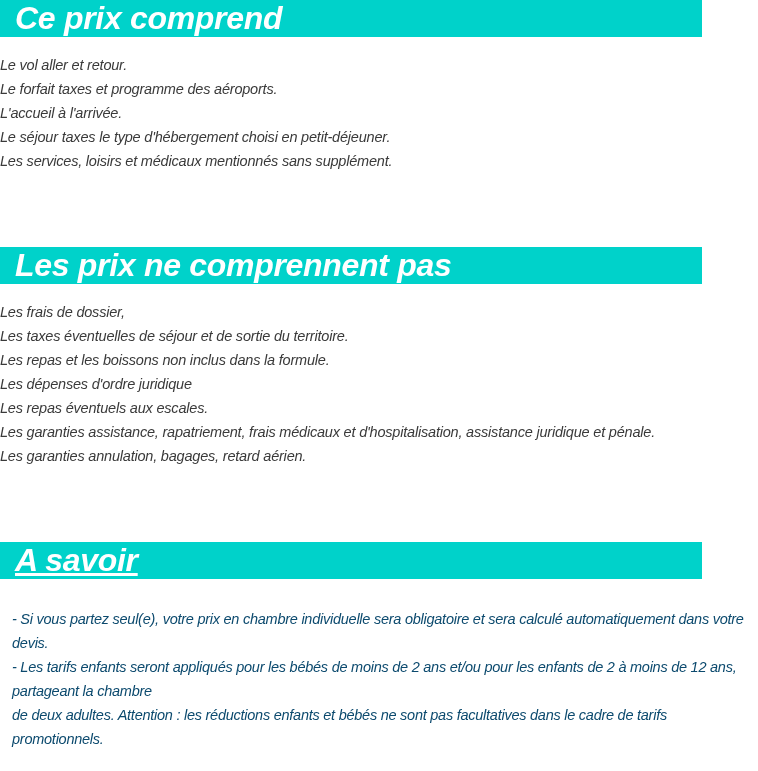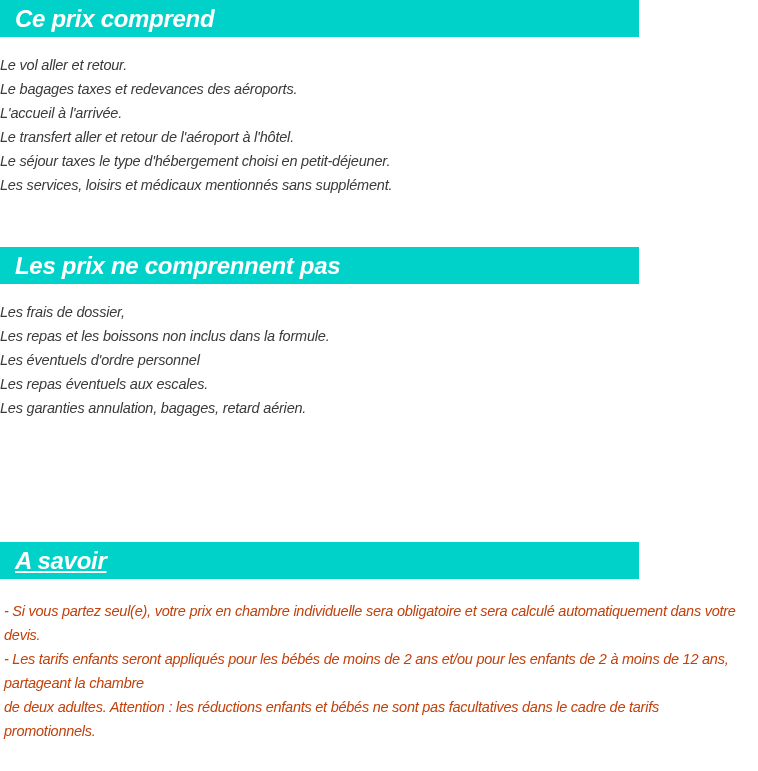--- a/index.html
+++ b/index.html
@@ -1,58 +1,59 @@
 <!DOCTYPE html>
 <html><head>
   <meta charset="utf-8">
   <style>
     html, body { margin: 0; padding: 0; background: #ffffff; }
     body { width: 758px; height: 771px; overflow: hidden; position: relative;
            font-family: "Liberation Sans", "DejaVu Sans", sans-serif; }
     .band {
-      position: absolute; left: 0; width: 639px; height: 37px;
+      position: absolute; left: 0; width: 702px; height: 37px;
       background: #00d2ca; color: #ffffff;
-      font-style: italic; font-weight: bold; font-size: 24px;
+      font-style: italic; font-weight: bold; font-size: 32px;
       line-height: 37px; padding-left: 15px; box-sizing: border-box;
       letter-spacing: -0.3px;
     }
     .list { position: absolute; left: 0; width: 734px; margin: 0; padding: 0; list-style: none; }
     .list li {
       font-style: italic; font-size: 14.5px; color: #3a3a3a;
       height: 24px; line-height: 24px; white-space: nowrap; letter-spacing: -0.2px;
     }
     .para {
-      position: absolute; left: 0; width: 734px; margin: 4px;
-      font-style: italic; font-size: 14.5px; color: #c2410c;
+      position: absolute; left: 0; width: 734px; margin: 12px;
+      font-style: italic; font-size: 14.5px; color: #0c4a6e;
       line-height: 24px; letter-spacing: -0.25px;
     }
   </style>
 </head>
 <body>
 
 <div class="band" style="top:0;">
   <span>Ce prix comprend</span>
 </div>
 <ul class="list" style="top:53px;">
   <li>Le vol aller et retour.</li>
-  <li>Le bagages taxes et redevances des aéroports.</li>
+  <li>Le forfait taxes et programme des aéroports.</li>
   <li>L'accueil à l'arrivée.</li>
-  <li>Le transfert aller et retour de l'aéroport à l'hôtel.</li>
   <li>Le séjour taxes le type d'hébergement choisi en petit-déjeuner.</li>
   <li>Les services, loisirs et médicaux mentionnés sans supplément.</li>
 </ul>
 
 <div class="band" style="top:247px;">
   <span>Les prix ne comprennent pas</span>
 </div>
 <ul class="list" style="top:300px;">
   <li>Les frais de dossier,</li>
+  <li>Les taxes éventuelles de séjour et de sortie du territoire.</li>
   <li>Les repas et les boissons non inclus dans la formule.</li>
-  <li>Les éventuels d'ordre personnel</li>
+  <li>Les dépenses d'ordre juridique</li>
   <li>Les repas éventuels aux escales.</li>
+  <li>Les garanties assistance, rapatriement, frais médicaux et d'hospitalisation, assistance juridique et pénale.</li>
   <li>Les garanties annulation, bagages, retard aérien.</li>
 </ul>
 
 <div class="band" style="top:542px;text-decoration:underline;">
   <span>A savoir</span>
 </div>
 <p class="para" style="top:595px;">- Si vous partez seul(e), votre prix en chambre individuelle sera obligatoire et sera calculé automatiquement dans votre devis.</p>
 <p class="para" style="top:643px;font-style:italic;">- Les tarifs enfants seront appliqués pour les bébés de moins de 2 ans et/ou pour les enfants de 2 à moins de 12 ans, partageant la chambre</p>
 <p class="para" style="top:691px;">de deux adultes. Attention : les réductions enfants et bébés ne sont pas facultatives dans le cadre de tarifs promotionnels.</p>
 

